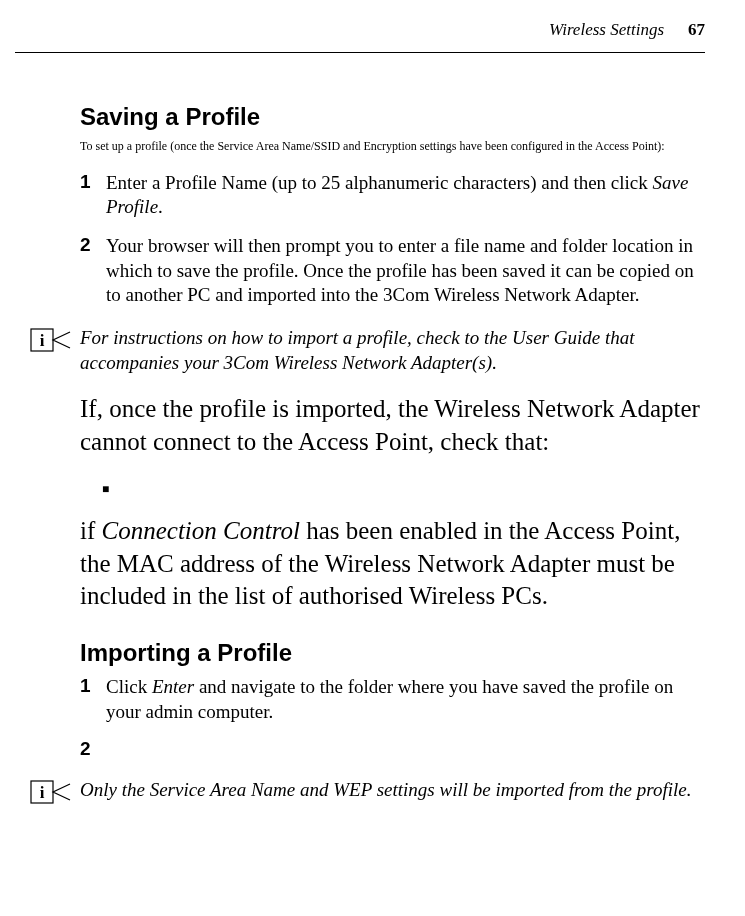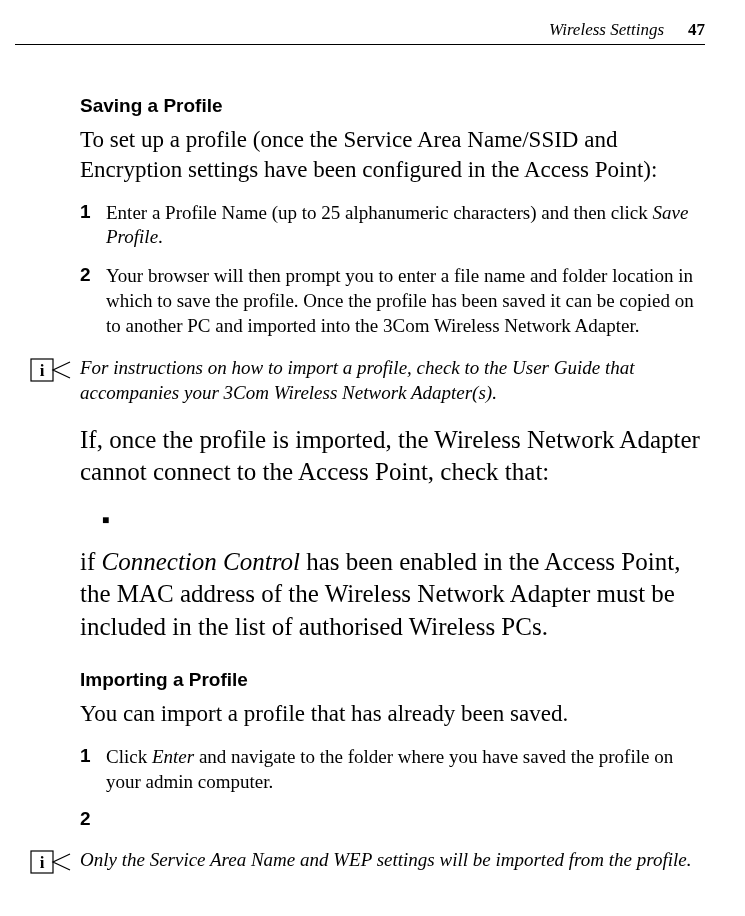--- a/index.html
+++ b/index.html
@@ -14,43 +14,43 @@
       font-family: Georgia, 'Times New Roman', serif;
       color: #000;
       position: relative;
       padding: 20px 40px 20px 15px;
     }
     .header {
       display: flex;
       justify-content: flex-end;
       align-items: center;
       border-bottom: 1px solid #000;
-      padding-bottom: 4px;
+      padding-bottom: 12px;
       margin-bottom: 50px;
     }
     .header-title {
       font-style: italic;
       font-size: 17px;
       margin-right: 24px;
     }
     .page-num {
       font-weight: bold;
       font-size: 17px;
     }
     .content {
       margin-left: 65px;
     }
     h3 {
       font-weight: bold;
-      font-size: 19px;
+      font-size: 24px;
       margin-bottom: 8px;
       font-family: Arial, Helvetica, sans-serif;
     }
     .intro {
-      font-size: 23px;
+      font-size: 12px;
       line-height: 1.3;
       margin-bottom: 16px;
     }
     .step {
       display: flex;
       margin-bottom: 14px;
     }
     .step-num {
       font-weight: bold;
       font-size: 19px;
@@ -107,21 +107,21 @@
     }
     .section2 {
       margin-top: 26px;
     }
   </style>
 </head>
 <body>
 
 <div class="header">
   <span class="header-title">Wireless Settings</span>
-  <span class="page-num">47</span>
+  <span class="page-num">67</span>
 </div>
 
 <div class="content">
 
   <h3>Saving a Profile</h3>
   <p class="intro">To set up a profile (once the Service Area Name/SSID and Encryption settings have been configured in the Access Point):</p>
 
   <div class="step">
     <div class="step-num">1</div>
     <div class="step-text">
@@ -150,21 +150,20 @@
   <div class="bullet">
     <div class="bullet-marker">■</div>
   </div>
 
   <p class="para">
     <span>if </span><span class="italic">Connection Control</span><span> has been enabled in the Access Point, the MAC address of the Wireless Network Adapter must be included in the list of authorised Wireless PCs.</span>
   </p>
 
   <div class="section2">
     <h3>Importing a Profile</h3>
-    <p class="intro">You can import a profile that has already been saved.</p>
 
     <div class="step">
       <div class="step-num">1</div>
       <div class="step-text">
         <span>Click </span><span class="italic">Enter</span><span> and navigate to the folder where you have saved the profile on your admin computer.</span>
       </div>
     </div>
 
     <div class="step">
       <div class="step-num">2</div>

